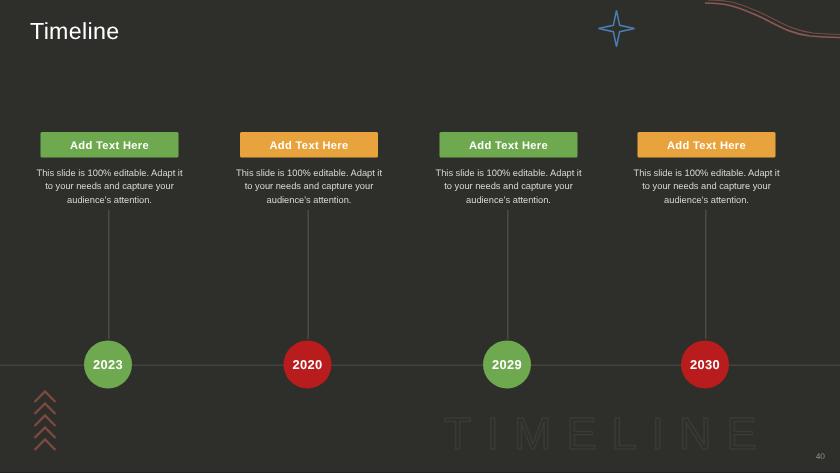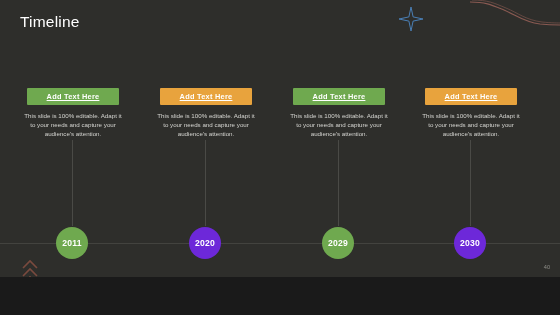--- a/index.html
+++ b/index.html
@@ -3,21 +3,21 @@
 <meta charset="utf-8">
 <style>
   html, body {
     margin: 0;
     padding: 0;
     background: #1a1a1a;
   }
   #slide {
     position: relative;
     width: 560px;
-    height: 277px;
+    height: 315px;
     background: #2e2e2b;
     overflow: hidden;
     font-family: "Liberation Sans", sans-serif;
     -webkit-font-smoothing: antialiased;
   }
 
   
   #page-title {
     position: absolute;
     left: 20px;
@@ -63,21 +63,20 @@
     height: 17px;
     border-radius: 1px;
     display: flex;
     align-items: center;
     justify-content: center;
     font-size: 7.4px;
     font-weight: bold;
     color: #ffffff;
     letter-spacing: 0.25px;
     box-sizing: border-box;
-    text-decoration: underline;
   }
   .btn-green  { background: #6fa94f; }
   .btn-orange { background: #e8a33d; }
 
   .body-text {
     margin-top: 6px;
     width: 102px;
     text-align: center;
     font-size: 6.2px;
     line-height: 9.2px;
@@ -103,21 +102,21 @@
     border-radius: 50%;
     display: flex;
     align-items: center;
     justify-content: center;
     font-size: 8.6px;
     font-weight: bold;
     color: #ffffff;
     letter-spacing: 0.2px;
   }
   .circ-green  { background: #6fa94f; }
-  .circ-orange { background: #6d28d9; }
+  .circ-orange { background: #b91c1c; }
   .circ-0 { left: 56px;  top: 227px; }
   .circ-1 { left: 189px; top: 227px; }
   .circ-2 { left: 322px; top: 227px; }
   .circ-3 { left: 454px; top: 227px; }
 
   
   #watermark {
     position: absolute;
     left: 296px;
     top: 273px;
@@ -190,21 +189,21 @@
   <div class="column col-2">
     <div class="add-text-button btn-green">Add Text Here</div>
     <div class="body-text">This slide is 100% editable. Adapt it to your needs and capture your audience's attention.</div>
   </div>
 
   <div class="column col-3">
     <div class="add-text-button btn-orange">Add Text Here</div>
     <div class="body-text">This slide is 100% editable. Adapt it to your needs and capture your audience's attention.</div>
   </div>
 
-  <div class="year-circle circ-green circ-0">2011</div>
+  <div class="year-circle circ-green circ-0">2023</div>
   <div class="year-circle circ-orange circ-1">2020</div>
   <div class="year-circle circ-green circ-2">2029</div>
   <div class="year-circle circ-orange circ-3">2030</div>
 
   <div id="watermark">TIMELINE</div>
 
   <div id="page-number">40</div>
 
 </div>
 

